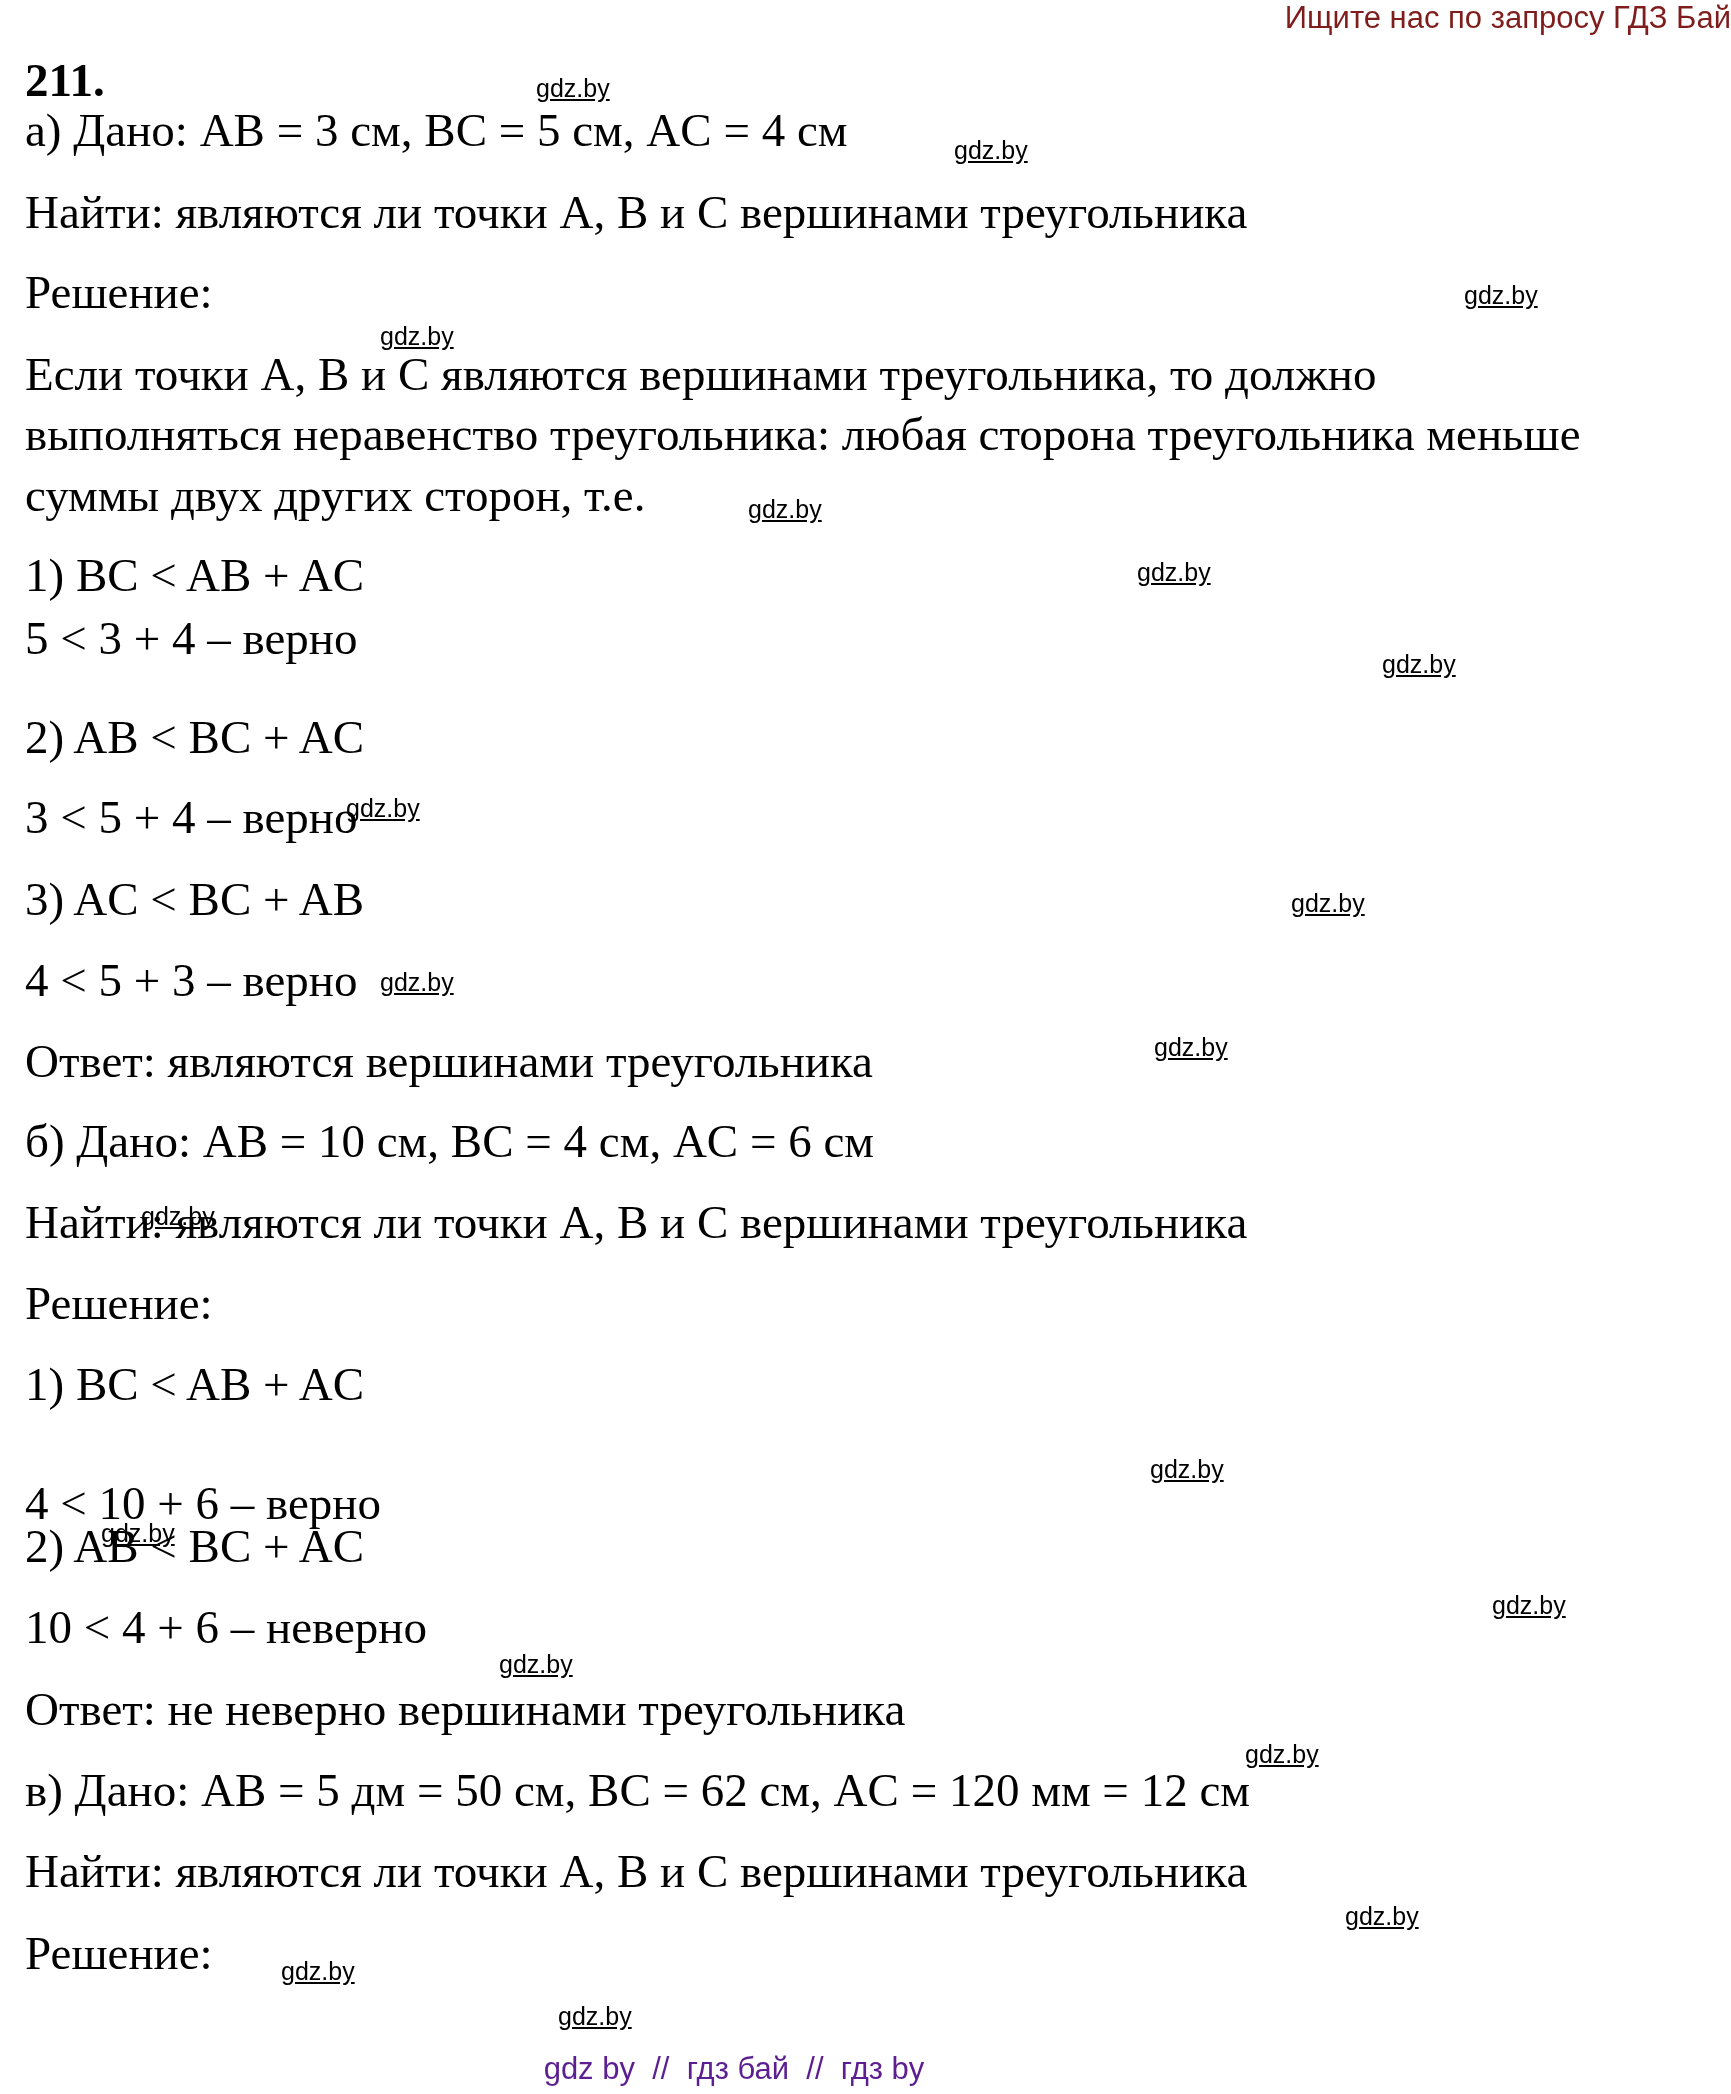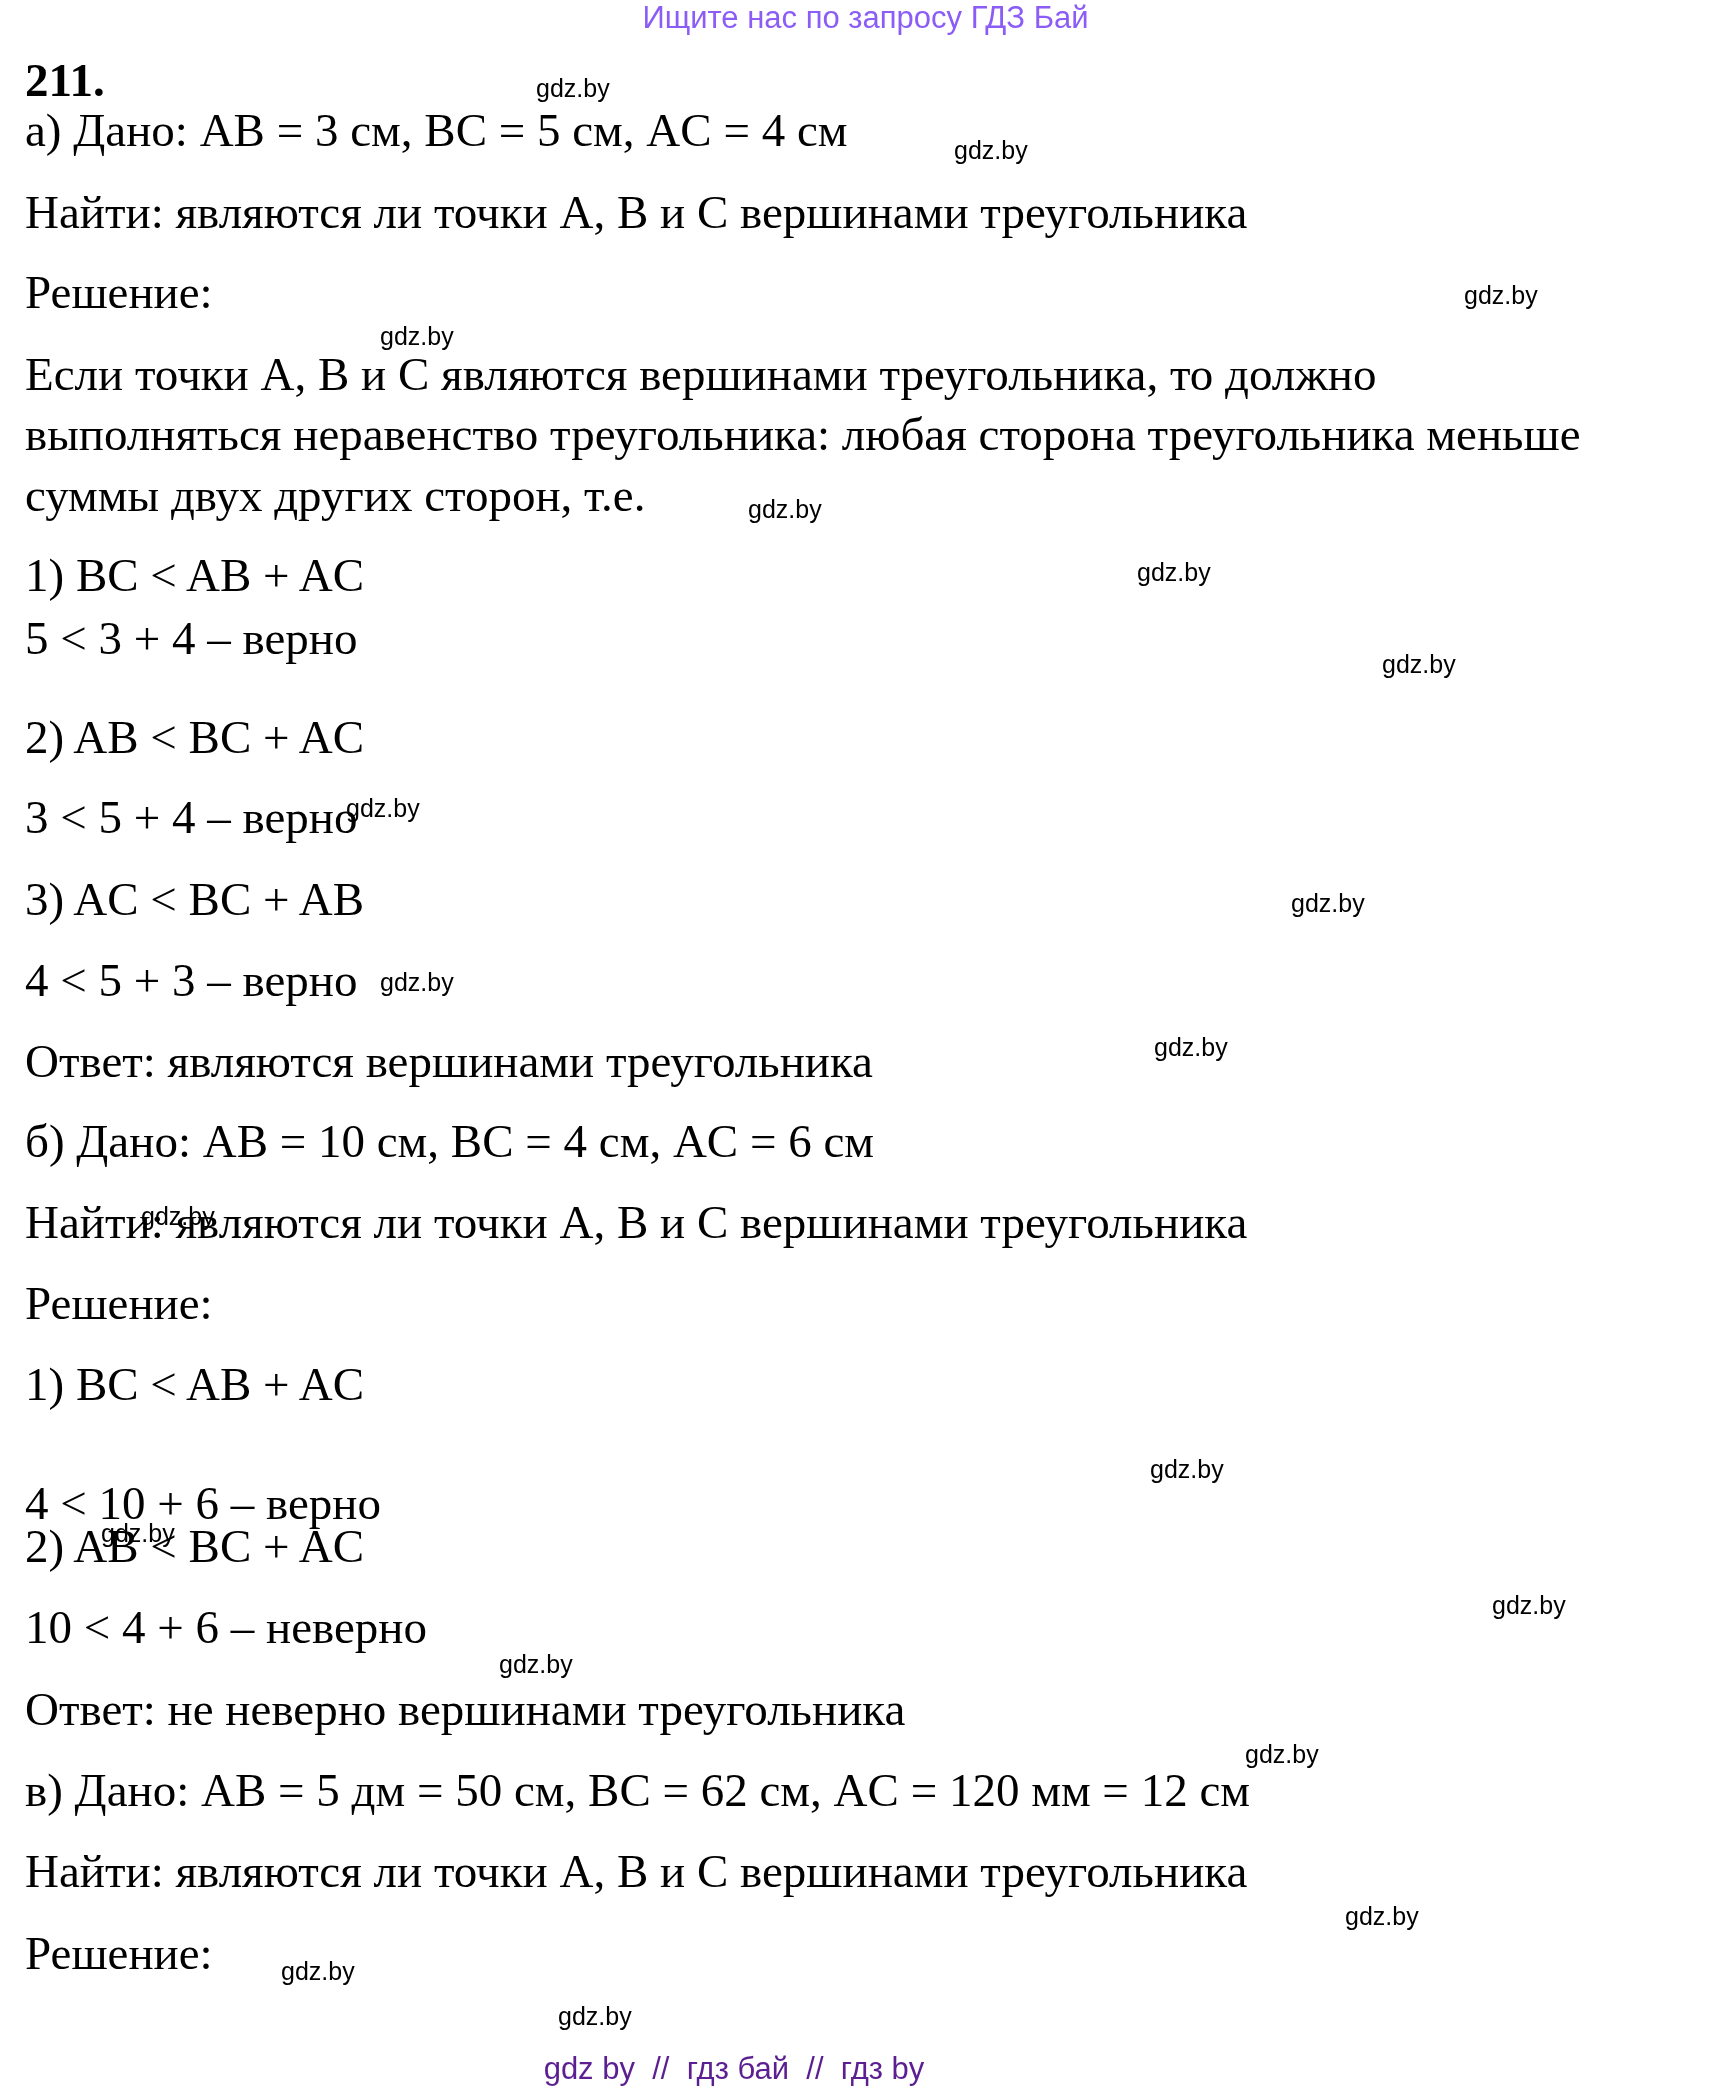--- a/index.html
+++ b/index.html
@@ -1,19 +1,19 @@
 <!DOCTYPE html>
 <html style="font-size:14px"><head>
 <meta charset="utf-8">
 <style>
   html,body{margin:0;padding:0;background:#fff;}
   body{width:1731px;height:2094px;position:relative;overflow:hidden;font-family:"Liberation Serif",serif;color:#000;}
   .ln{position:absolute;left:25px;font-size:47px;line-height:52px;white-space:nowrap;}
-  .wm{position:absolute;font-family:"Liberation Sans",sans-serif;font-size:25px;color:#000;white-space:nowrap;}
-  .top{position:absolute;top:0;left:0;width:1731px;text-align:center;font-family:"Liberation Sans",sans-serif;font-size:31px;color:#8b5cf6;line-height:35px;}
+  .wm{position:absolute;font-family:"Liberation Sans",sans-serif;font-size:25px;color:#000;white-space:nowrap;text-decoration:underline;}
+  .top{position:absolute;top:0;left:0;width:1731px;text-align:right;font-family:"Liberation Sans",sans-serif;font-size:31px;color:#7f1d1d;line-height:35px;}
   .foot{position:absolute;top:2051px;left:0;width:1468px;text-align:center;font-family:"Liberation Sans",sans-serif;font-size:31px;color:#5b1f91;}
   .num{font-weight:bold;}
 </style>
 </head>
 <body>
 
 <div class="top">Ищите нас по запросу ГДЗ Бай</div>
 <div class="ln num" style="top:54px;">211.</div>
 <div id="lines">
     <div class="ln" style="top: 104px;">а) Дано: AB = 3 см, BC = 5 см, AC = 4 см</div>

